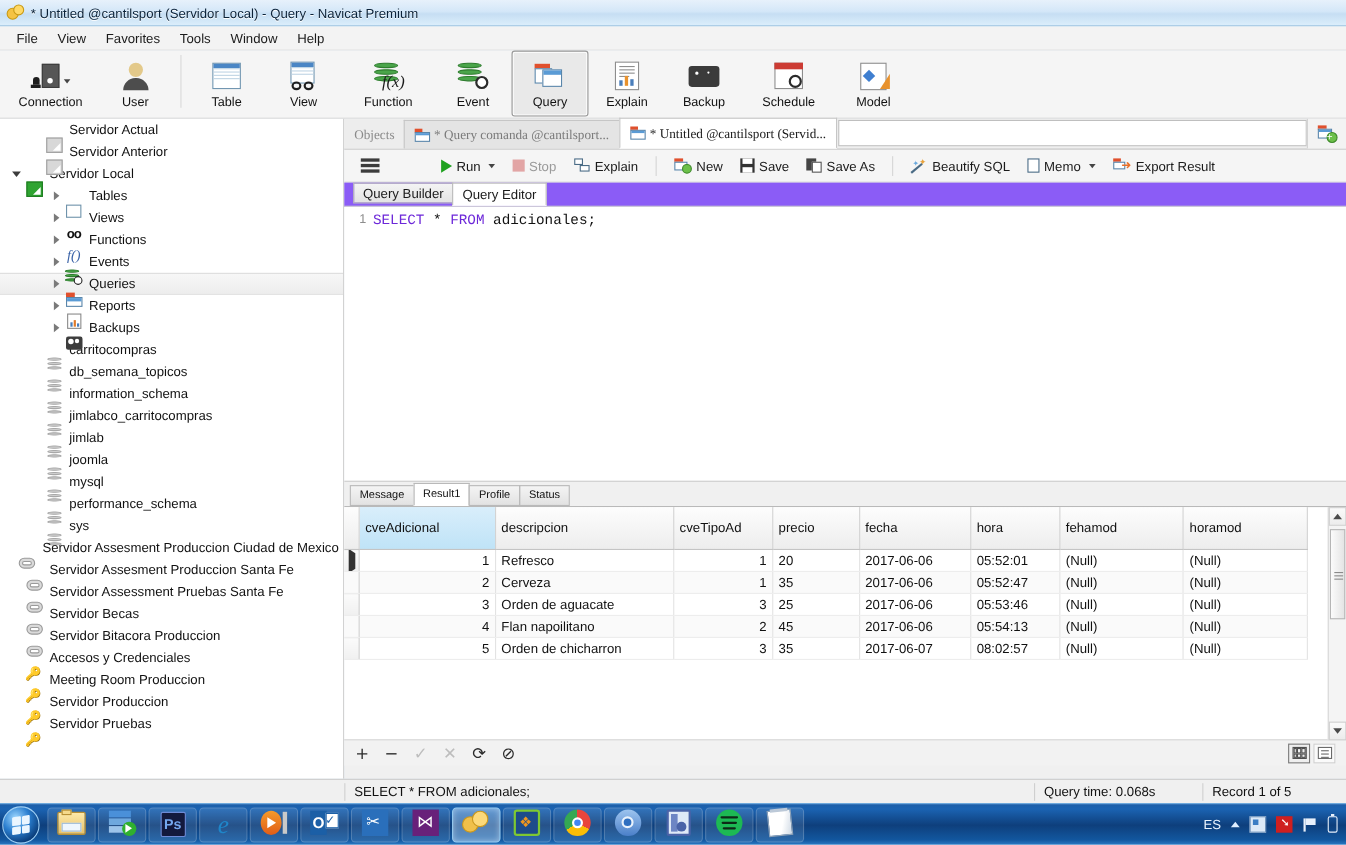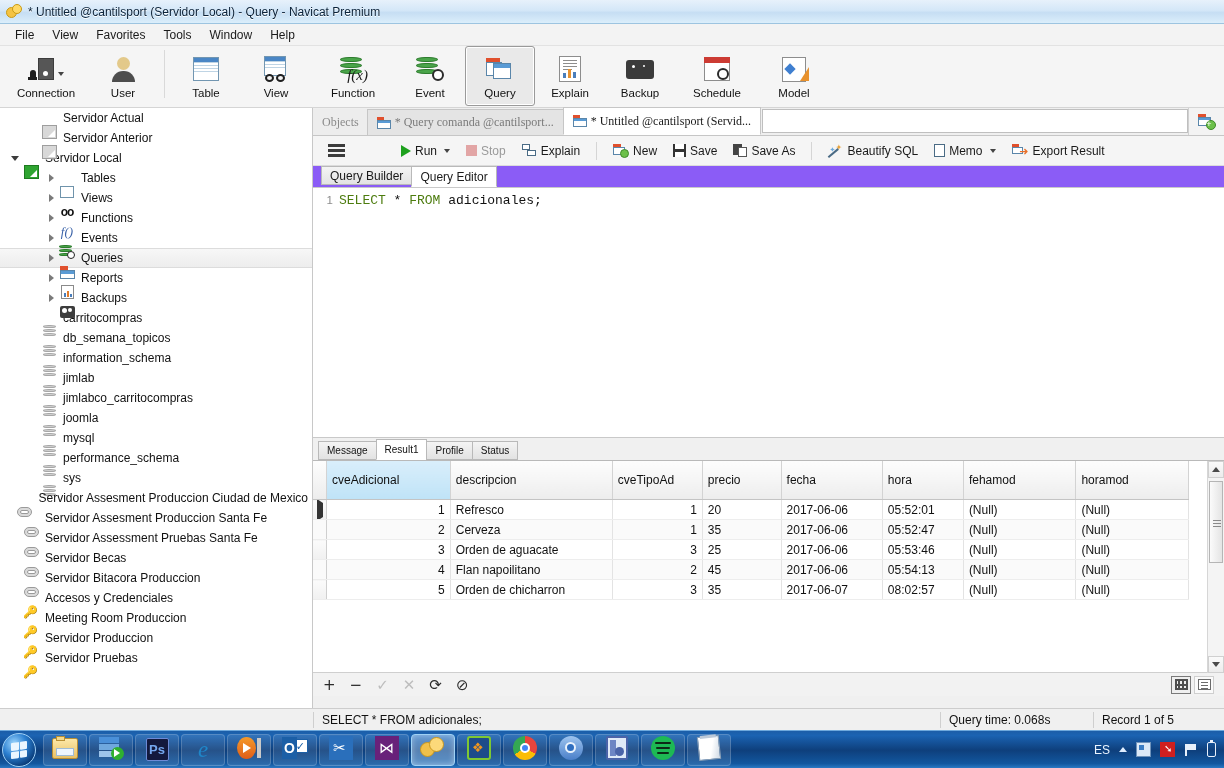--- a/index.html
+++ b/index.html
@@ -124,21 +124,21 @@
   
   .subtabs{ height:22px; background:#8b5cf6; display:flex; align-items:flex-start; padding-left:8px; border-bottom:1px solid #c9c9c9;}
   .stab{ height:19px; padding:0 8px; font-size:12px; display:flex;align-items:center;
      background:linear-gradient(to bottom,#f4f4f4,#e3e3e3); border:1px solid #b9b9b9; margin-right:-1px; color:#1a1a1a;}
   .stab.act{ background:#fff; height:21px; border-bottom:1px solid #fff; }
 
   
   .editor{ position:relative; height:250px; background:#fff; border-bottom:1px solid #c9c9c9; overflow:hidden;}
   .codeline{ display:flex; align-items:center; height:20px; font-family:"Liberation Mono", monospace; font-size:13px; padding-top:4px;}
   .gutter{ width:26px; text-align:right; padding-right:6px; color:#8d8d8d; font-size:11.5px; font-family:"Liberation Sans",sans-serif;}
-  .kw{ color:#4d7c0f; }
+  .kw{ color:#6d28d9; }
   .op{ color:#111; }
   .idt{ color:#111; }
 
   
   .rtabs{ height:22px; background:#f0f0f0; display:flex; align-items:flex-end; padding-left:5px;}
   .rtab{ height:19px; padding:0 8px; font-size:10px; display:flex;align-items:center;
      background:linear-gradient(to bottom,#f4f4f4,#e2e2e2); border:1px solid #b9b9b9; margin-right:-1px;}
   .rtab.act{ background:#fff; height:21px; border-bottom:1px solid #fff; }
 
   
@@ -557,33 +557,33 @@
       <div class="trow">
         <span class="tw" style="width:26px"></span>
         <span class="exp"></span>
         <span class="ticon">
           <span class="ic-db">
             <i></i>
             <i></i>
             <i></i>
           </span>
         </span>
+        <span class="tlabel">jimlabco_carritocompras</span>
+      </div>
+      <div class="trow">
+        <span class="tw" style="width:26px"></span>
+        <span class="exp"></span>
+        <span class="ticon">
+          <span class="ic-db">
+            <i></i>
+            <i></i>
+            <i></i>
+          </span>
+        </span>
         <span class="tlabel">jimlab</span>
-      </div>
-      <div class="trow">
-        <span class="tw" style="width:26px"></span>
-        <span class="exp"></span>
-        <span class="ticon">
-          <span class="ic-db">
-            <i></i>
-            <i></i>
-            <i></i>
-          </span>
-        </span>
-        <span class="tlabel">jimlabco_carritocompras</span>
       </div>
       <div class="trow">
         <span class="tw" style="width:26px"></span>
         <span class="exp"></span>
         <span class="ticon">
           <span class="ic-db">
             <i></i>
             <i></i>
             <i></i>
           </span>

